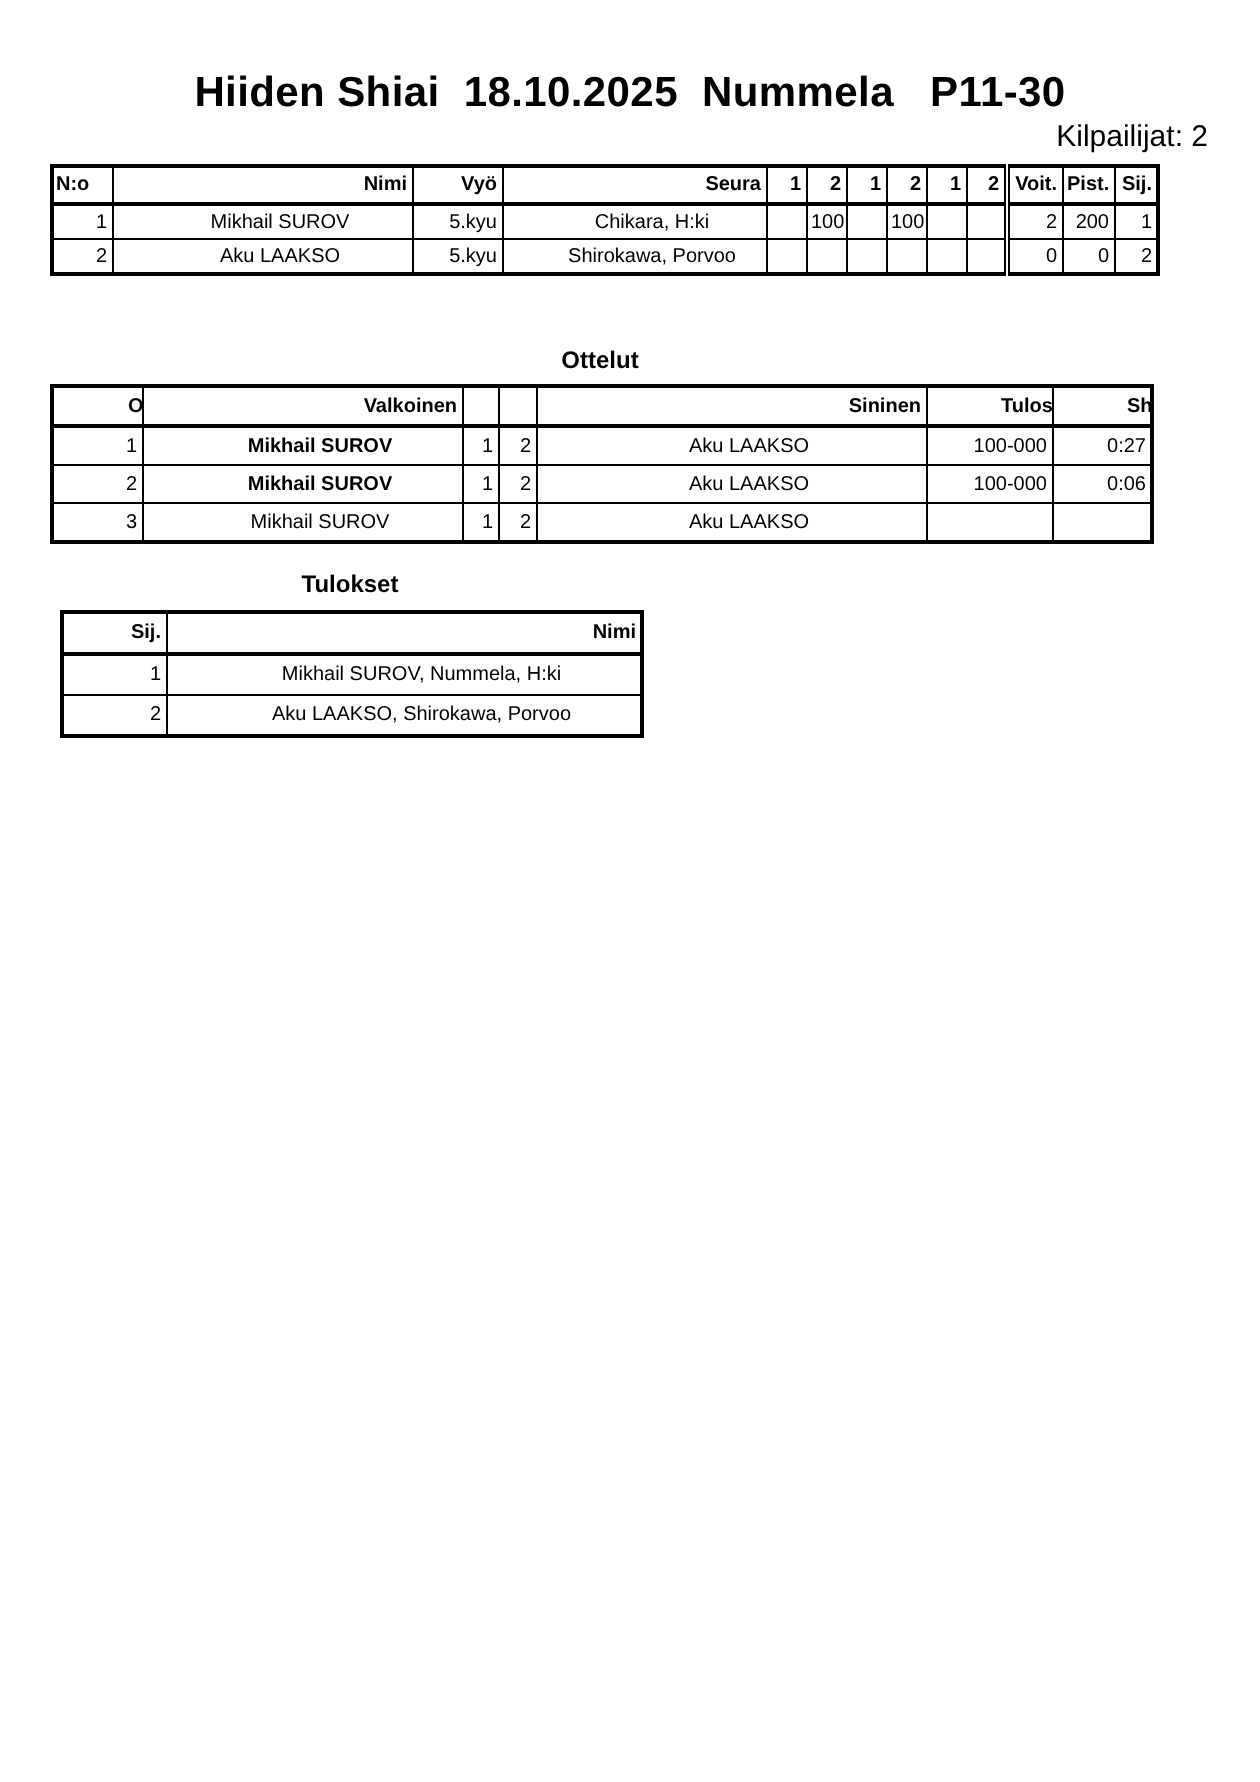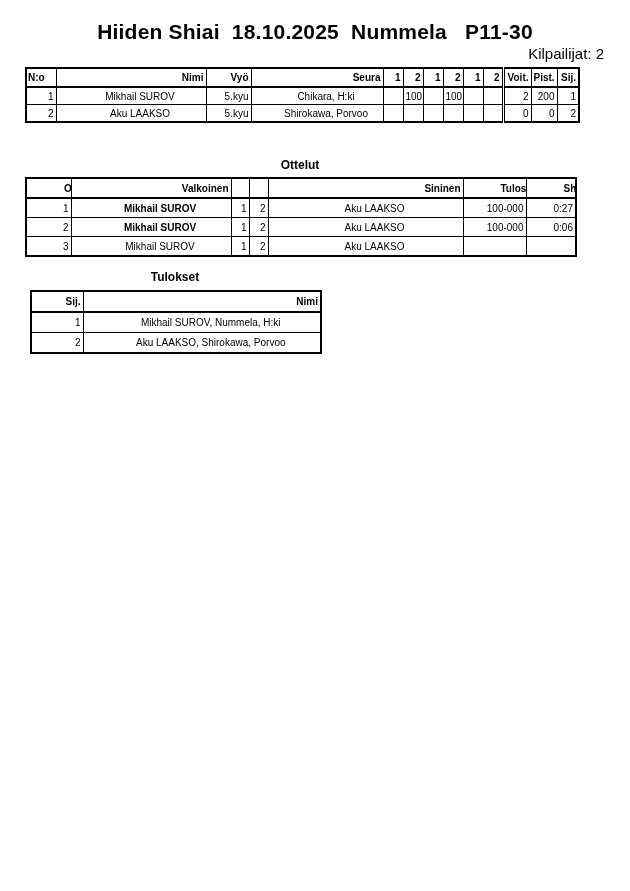--- a/index.html
+++ b/index.html
@@ -6,21 +6,21 @@
   body{
     width:630px;height:891px;
     background:#ffffff;
     font-family:"Liberation Sans", sans-serif;
     color:#000;
     overflow:hidden;
   }
   .page{position:relative;width:630px;height:891px;}
 
   .title{
-    padding-top:20px;
+    padding-top:35px;
     text-align:center;
     font-size:21px;
     font-weight:bold;
     line-height:24px;
     white-space:pre;
     letter-spacing:0.2px;
   }
 
   .subhead-row{position:relative;margin-top:2px;height:14px;}
   .subhead-kilpailijat{

